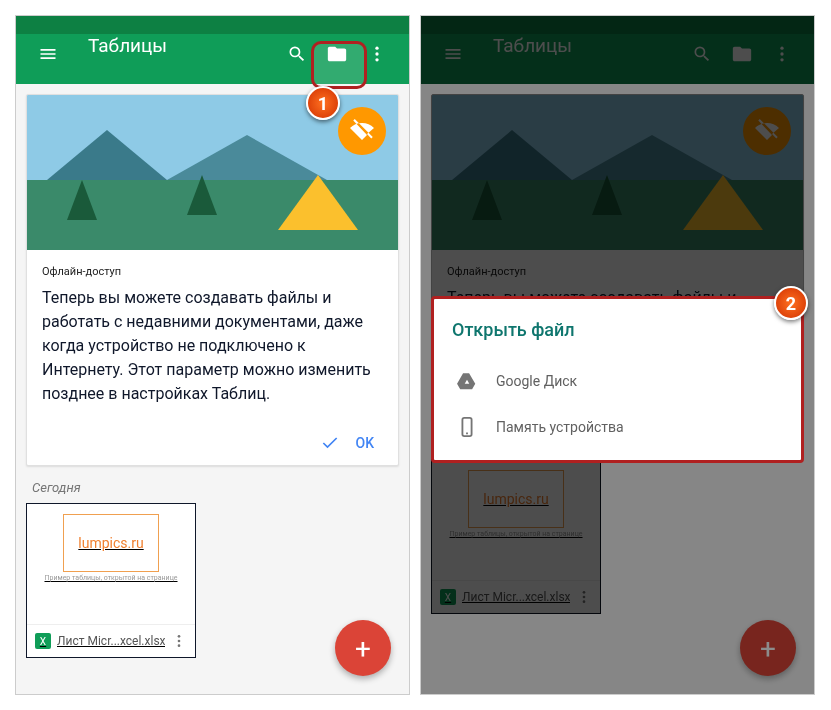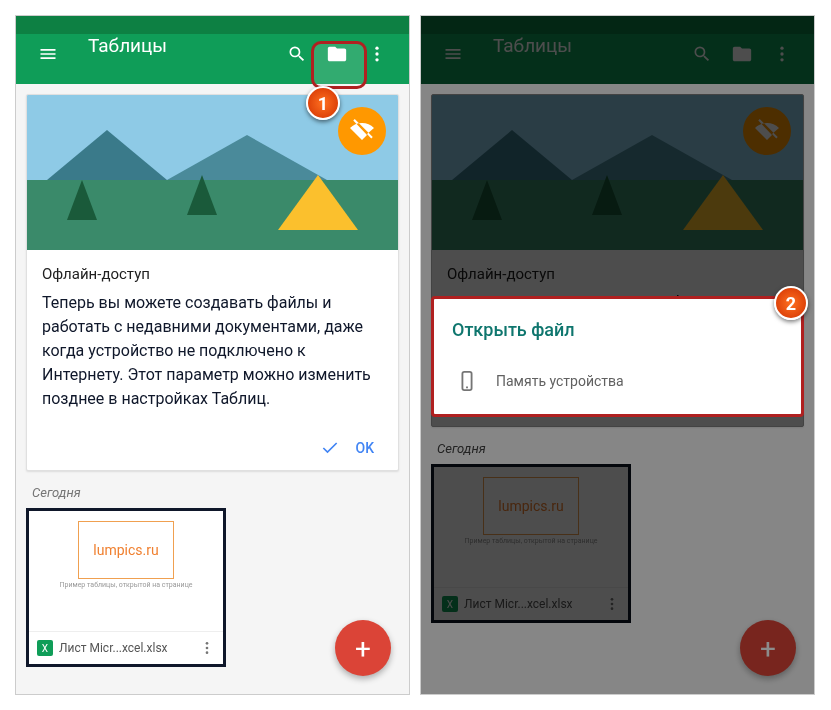--- a/index.html
+++ b/index.html
@@ -14,26 +14,26 @@
 .card { background: #fff; border: 1px solid #e0e0e0; border-radius: 2px; overflow: hidden; box-shadow: 0 1px 2px rgba(0,0,0,0.1); }
 .illust { height: 155px; background: linear-gradient(#8ecae6 0%, #8ecae6 55%, #3a8a6a 55%, #3a8a6a 100%); position: relative; }
 .mountain { position: absolute; bottom: 45%; left: 0; width: 100%; height: 60px; }
 .mountain::before { content: ""; position: absolute; left: 20px; bottom: 0; border-left: 60px solid transparent; border-right: 60px solid transparent; border-bottom: 50px solid #3a7a8a; }
 .mountain::after { content: ""; position: absolute; left: 140px; bottom: 0; border-left: 80px solid transparent; border-right: 80px solid transparent; border-bottom: 45px solid #4a8a9a; }
 .tent { position: absolute; right: 40px; bottom: 20px; border-left: 40px solid transparent; border-right: 40px solid transparent; border-bottom: 55px solid #fbc02d; }
 .tree { position: absolute; left: 40px; bottom: 30px; width: 0; border-left: 15px solid transparent; border-right: 15px solid transparent; border-bottom: 40px solid #1a5a3a; }
 .tree2 { left: 160px; bottom: 35px; }
 .badge-orange { position: absolute; right: 12px; top: 12px; width: 48px; height: 48px; background: #ff9800; border-radius: 50%; display: flex; align-items: center; justify-content: center; }
 .card-body { padding: 15px; }
-.card-title { font-size: 15px; color: #212121; margin-bottom: 8px; }
+.card-title { font-size: 11px; color: #212121; margin-bottom: 8px; }
 .card-text { font-size: 16px; color: #0f172a; line-height: 1.5; }
 .card-actions { display: flex; justify-content: flex-end; padding: 6px 12px; align-items: center; gap: 4px; }
 .ok-btn { color: #4285f4; font-size: 14px; font-weight: 500; padding: 8px 12px; cursor: pointer; }
 .section-label { color: #757575; font-size: 13px; font-style: italic; padding: 14px 6px 8px; }
-.file-card { background: #fff; width: 200px; border: 3px solid #0f172a; }
+.file-card { background: #fff; width: 170px; border: 1px solid #0f172a; text-decoration: underline; }
 .file-thumb { height: 120px; padding: 10px; display: flex; flex-direction: column; align-items: center; justify-content: flex-start; }
 .thumb-box { border: 1px solid #f0a050; padding: 20px 14px; font-size: 14px; color: #f08030; }
 .thumb-sub { font-size: 7px; color: #999; margin-top: 2px; }
 .file-footer { display: flex; align-items: center; padding: 8px; border-top: 1px solid #eee; gap: 6px; }
 .file-icon { width: 16px; height: 16px; background: #0f9d58; color: #fff; font-size: 10px; display: flex; align-items: center; justify-content: center; border-radius: 2px; }
 .file-name { flex: 1; font-size: 12px; color: #555; overflow: hidden; white-space: nowrap; }
 .fab { position: absolute; right: 18px; bottom: 18px; width: 56px; height: 56px; border-radius: 50%; background: #db4437; color: #fff; display: flex; align-items: center; justify-content: center; font-size: 28px; box-shadow: 0 3px 6px rgba(0,0,0,0.3); cursor: pointer; }
 .overlay { position: absolute; inset: 0; background: rgba(0,0,0,0.45); }
 .dialog { position: absolute; left: 10px; right: 10px; top: 280px; background: #fff; border-radius: 4px; padding: 20px 18px 10px; border: 3px solid #b02020; }
 .dialog-title { font-size: 18px; color: #0f766e; margin-bottom: 18px; font-weight: 500; }
@@ -187,20 +187,26 @@
           </svg>
       </div>
     </div>
   </div>
   <div class="fab">+</div>
 
   <div class="overlay"></div>
   <div class="dialog">
     <div class="dialog-title">Открыть файл</div>
     <div class="dialog-item">
+      <svg class="dialog-item-icon" viewBox="0 0 24 24" fill="#757575">
+          <path d="M7.71 3.5L1.15 15l3.43 6h13l3.43-6L14.29 3.5h-6.58zM9.5 15L12 10.5 14.5 15h-5z"></path>
+        </svg>
+      <div class="dialog-item-text">Google Диск</div>
+    </div>
+    <div class="dialog-item">
       <svg class="dialog-item-icon" viewBox="0 0 24 24" fill="none" stroke="#757575" stroke-width="2">
           <rect x="7" y="2" width="10" height="20" rx="2"></rect>
           <line x1="11" y1="19" x2="13" y2="19"></line>
         </svg>
       <div class="dialog-item-text">Память устройства</div>
     </div>
   </div>
   <div class="annot annot-2">2</div>
 </div>
 

